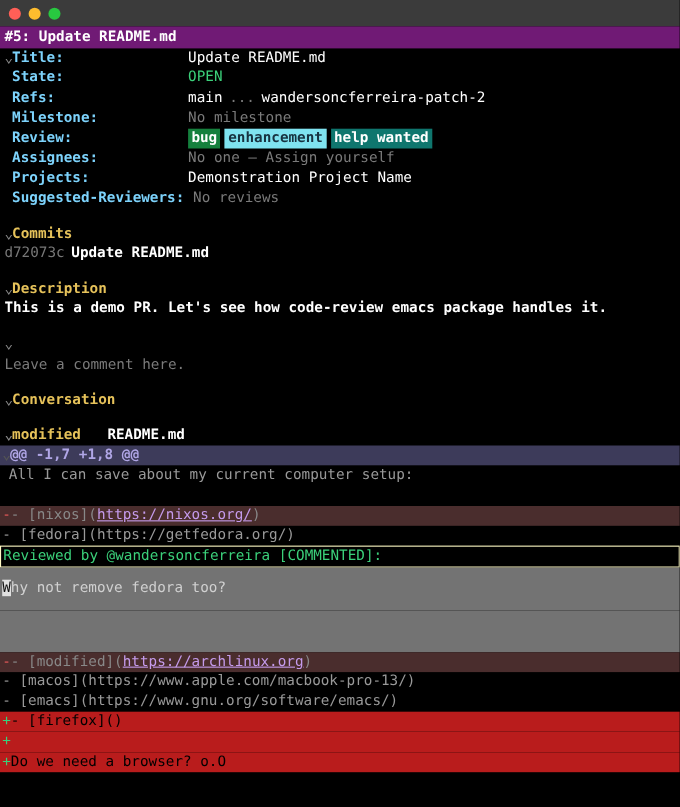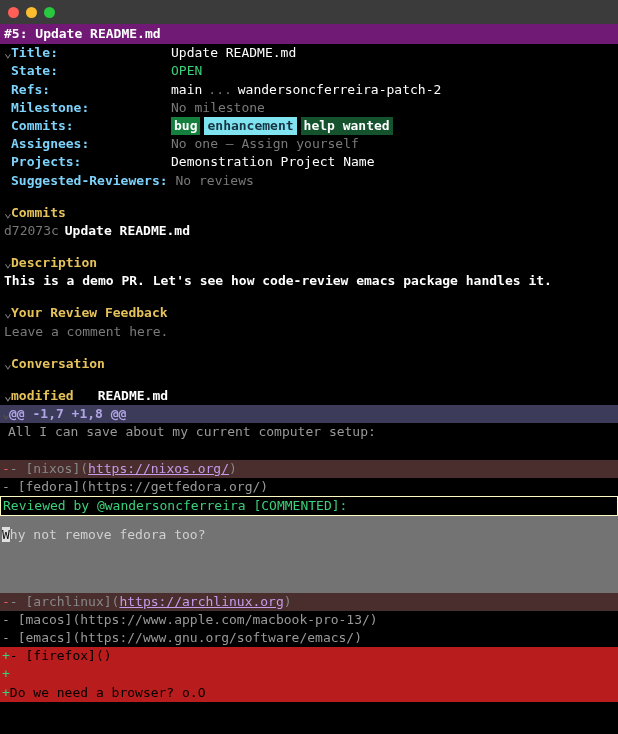--- a/index.html
+++ b/index.html
@@ -43,21 +43,21 @@
   .section { margin-top: 14px; }
   .section-h { color: #e6c25a; font-weight: 600; }
   .badge {
     padding: 0 3px;
     border-radius: 0;
     font-weight: 600;
     margin-right: 4px;
   }
   .bug { background: #15803d; color: #fff; }
   .enh { background: #7fe3f0; color: #173240; }
-  .help { background: #14532d; color: #fff; }
+  .help { background: #0f766e; color: #fff; }
   .hash { color: #777; margin-right: 6px; }
   .diffhead {
     background: #3d3b5a;
     color: #b0a6e6;
     padding: 0 2px;
     font-weight: 600;
     display: block;
   }
   .diffctx { color: #999; padding-left: 8px; display:block;}
   .delblock { background: #4a2d2d; display:block; padding-left: 2px; }
@@ -115,21 +115,21 @@
     <span class="dim" style="padding:0 6px">...</span>
     <span class="white">wandersoncferreira-patch-2</span>
   </div>
   <div class="row">
     <span class="caret">&nbsp;</span>
     <span class="lbl lblw">Milestone:</span>
     <span class="dim">No milestone</span>
   </div>
   <div class="row">
     <span class="caret">&nbsp;</span>
-    <span class="lbl lblw">Commits:</span>
+    <span class="lbl lblw">Review:</span>
     <span class="badge bug">bug</span>
     <span class="badge enh">enhancement</span>
     <span class="badge help">help wanted</span>
   </div>
   <div class="row">
     <span class="caret">&nbsp;</span>
     <span class="lbl lblw">Assignees:</span>
     <span class="dim">No one – Assign yourself</span>
   </div>
   <div class="row">
@@ -153,21 +153,20 @@
   </div>
 
   <div class="section row">
     <span class="caret">⌄</span>
     <span class="section-h">Description</span>
   </div>
   <div class="white" style="font-weight:600">This is a demo PR. Let's see how code-review emacs package handles it.</div>
 
   <div class="section row">
     <span class="caret">⌄</span>
-    <span class="section-h">Your Review Feedback</span>
   </div>
   <div class="dim">Leave a comment here.</div>
 
   <div class="section row">
     <span class="caret">⌄</span>
     <span class="section-h">Conversation</span>
   </div>
 
   <div class="section row modline">
     <span class="caret">⌄</span>
@@ -188,21 +187,21 @@
 </span>
 <span class="neutral"> - [fedora](https://getfedora.org/)</span>
 
 <span class="reviewbox">Reviewed by @wandersoncferreira [COMMENTED]:</span>
 <span class="commentblock">
   <span class="cursor">W</span><span>hy not remove fedora too?</span>
 </span>
 <span class="commentblock">&nbsp;</span>
 
 <span class="delblock">
-  <span class="del">-</span><span class="muted">- [archlinux](</span><span class="link">https://archlinux.org</span><span class="muted">)</span>
+  <span class="del">-</span><span class="muted">- [modified](</span><span class="link">https://archlinux.org</span><span class="muted">)</span>
 </span>
 <span class="neutral"> - [macos](https://www.apple.com/macbook-pro-13/)</span>
 <span class="neutral"> - [emacs](https://www.gnu.org/software/emacs/)</span>
 
 <span class="addblock">
   <span class="addtxt">+</span><span class="addplain">- [firefox]()</span>
 </span>
 <span class="addblock">
   <span class="addtxt">+</span><span class="addplain"></span>
 </span>

